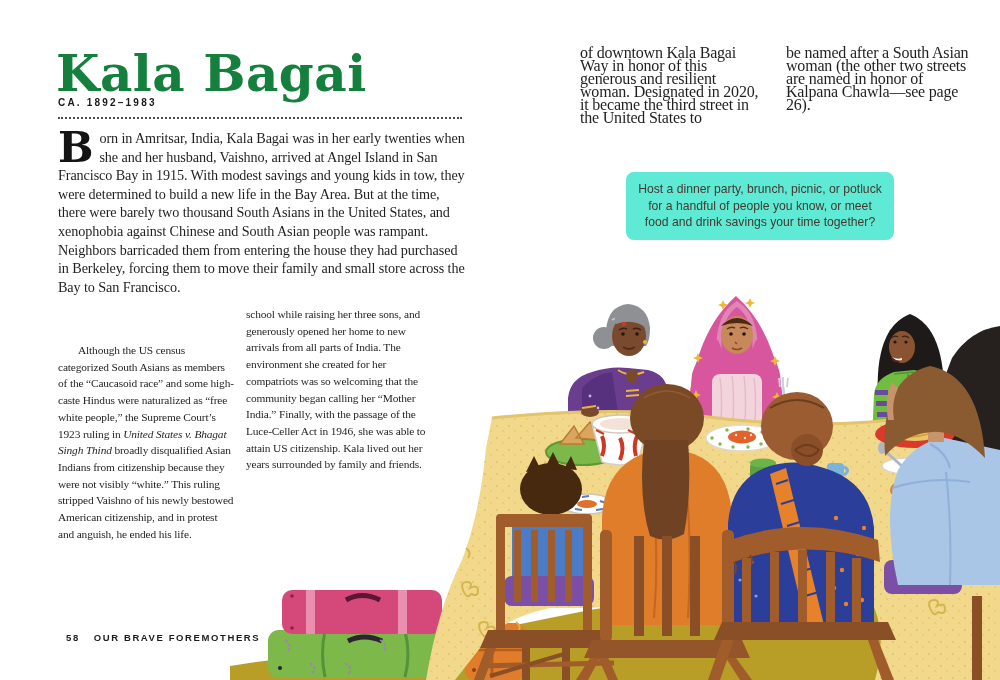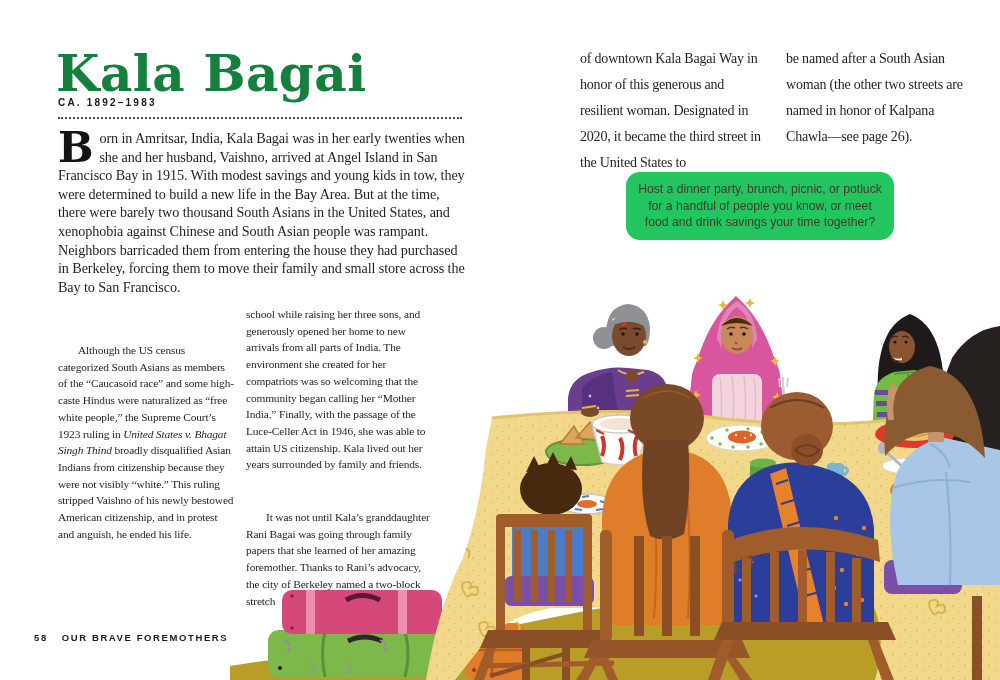--- a/index.html
+++ b/index.html
@@ -14,28 +14,28 @@
   .rule{left:58px;top:117px;width:404px;border-top:2px dotted #4a4a4a;height:0;}
   .intro{left:58px;top:129px;width:408px;font-size:14.2px;line-height:18.6px;
          letter-spacing:-.1px;text-align:left;}
   .dropcap{float:left;font-family:"DejaVu Serif",serif;font-weight:bold;font-size:42px;
            line-height:31px;padding:3px 6px 0 0;color:#141414;}
   .col{font-size:11.4px;line-height:16.7px;letter-spacing:-.15px;}
   .col p{margin:0;}
   .col p.indent{text-indent:20px;margin-top:36px;}
   .col1{left:58px;top:306px;width:178px;}
   .col2{left:246px;top:306px;width:188px;}
-  .footer{left:34px;top:632px;font-family:"Liberation Sans",sans-serif;font-weight:bold;
+  .footer{left:66px;top:632px;font-family:"Liberation Sans",sans-serif;font-weight:bold;
           font-size:9.5px;letter-spacing:1.6px;color:#1c1c1c;display:flex;gap:14px;}
   
-  .rcol{font-size:14px;line-height:26px;letter-spacing:-.2px;}
+  .rcol{font-size:16px;line-height:13px;letter-spacing:-.2px;}
   .rcol1{left:580px;top:46px;width:183px;}
   .rcol2{left:786px;top:46px;width:190px;}
-  .callout{left:626px;top:172px;width:268px;box-sizing:border-box;background:#22c55e;
-           border-radius:14px;padding:9px 8px;font-family:"Liberation Sans",sans-serif;
+  .callout{left:626px;top:172px;width:268px;box-sizing:border-box;background:#5eead4;
+           border-radius:8px;padding:9px 8px;font-family:"Liberation Sans",sans-serif;
            font-size:12.2px;line-height:16.5px;color:#43392f;text-align:center;}
   .illo{left:230px;top:278px;width:770px;height:402px;}
   i{font-style:italic;}
 </style>
 </head>
 <body>
 
 <div class="abs title">Kala Bagai</div>
 <div class="abs dates">CA. 1892–1983</div>
 <div class="abs rule"></div>
@@ -43,21 +43,20 @@
 <div class="abs intro">
   <span class="dropcap">B</span><span>orn in Amritsar, India, Kala Bagai was in her early twenties when she and her husband, Vaishno, arrived at Angel Island in San Francisco Bay in 1915. With modest savings and young kids in tow, they were determined to build a new life in the Bay Area. But at the time, there were barely two thousand South Asians in the United States, and xenophobia against Chinese and South Asian people was rampant. Neighbors barricaded them from entering the house they had purchased in Berkeley, forcing them to move their family and small store across the Bay to San Francisco.</span>
 </div>
 
 <div class="abs col col1">
   <p class="indent"><span>Although the US census categorized South Asians as members of the “Caucasoid race” and some high-caste Hindus were naturalized as “free white people,” the Supreme Court’s 1923 ruling in </span><i>United States v. Bhagat Singh Thind</i><span> broadly disqualified Asian Indians from citizenship because they were not visibly “white.” This ruling stripped Vaishno of his newly bestowed American citizenship, and in protest and anguish, he ended his life.</span></p>
 </div>
 
 <div class="abs col col2">
   <p>school while raising her three sons, and generously opened her home to new arrivals from all parts of India. The environment she created for her compatriots was so welcoming that the community began calling her “Mother India.” Finally, with the passage of the Luce-Celler Act in 1946, she was able to attain US citizenship. Kala lived out her years surrounded by family and friends.</p>
-  <p class="indent">It was not until Kala’s granddaughter Rani Bagai was going through family papers that she learned of her amazing foremother. Thanks to Rani’s advocacy, the city of Berkeley named a two-block stretch</p>
 </div>
 
 <div class="abs footer">
   <span>58</span>
   <span>OUR BRAVE FOREMOTHERS</span>
 </div>
 
 <div class="abs rcol rcol1">of downtown Kala Bagai Way in honor of this generous and resilient woman. Designated in 2020, it became the third street in the United States to</div>
 <div class="abs rcol rcol2">be named after a South Asian woman (the other two streets are named in honor of Kalpana Chawla—see page 26).</div>
 

